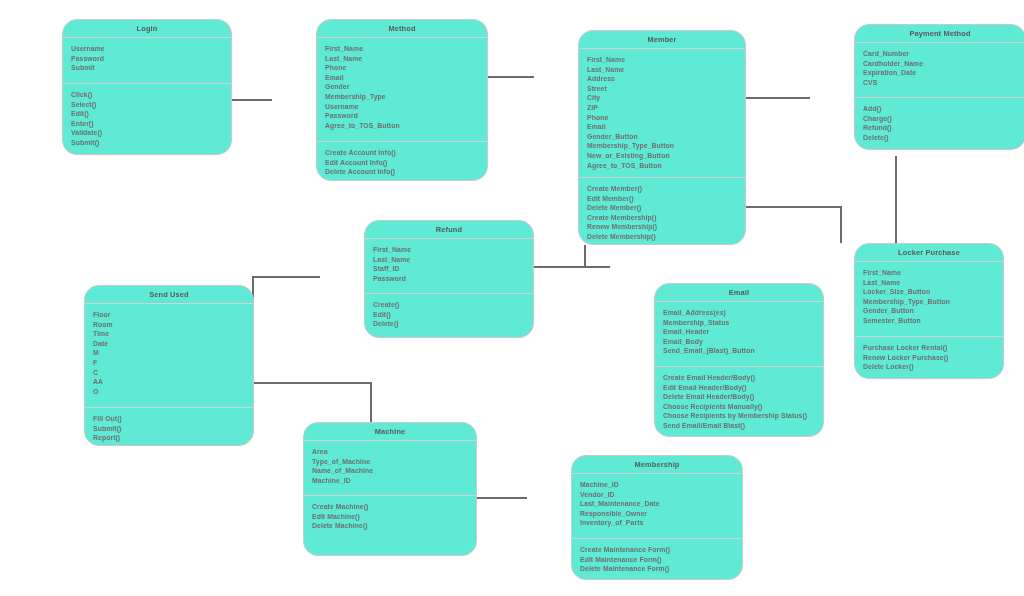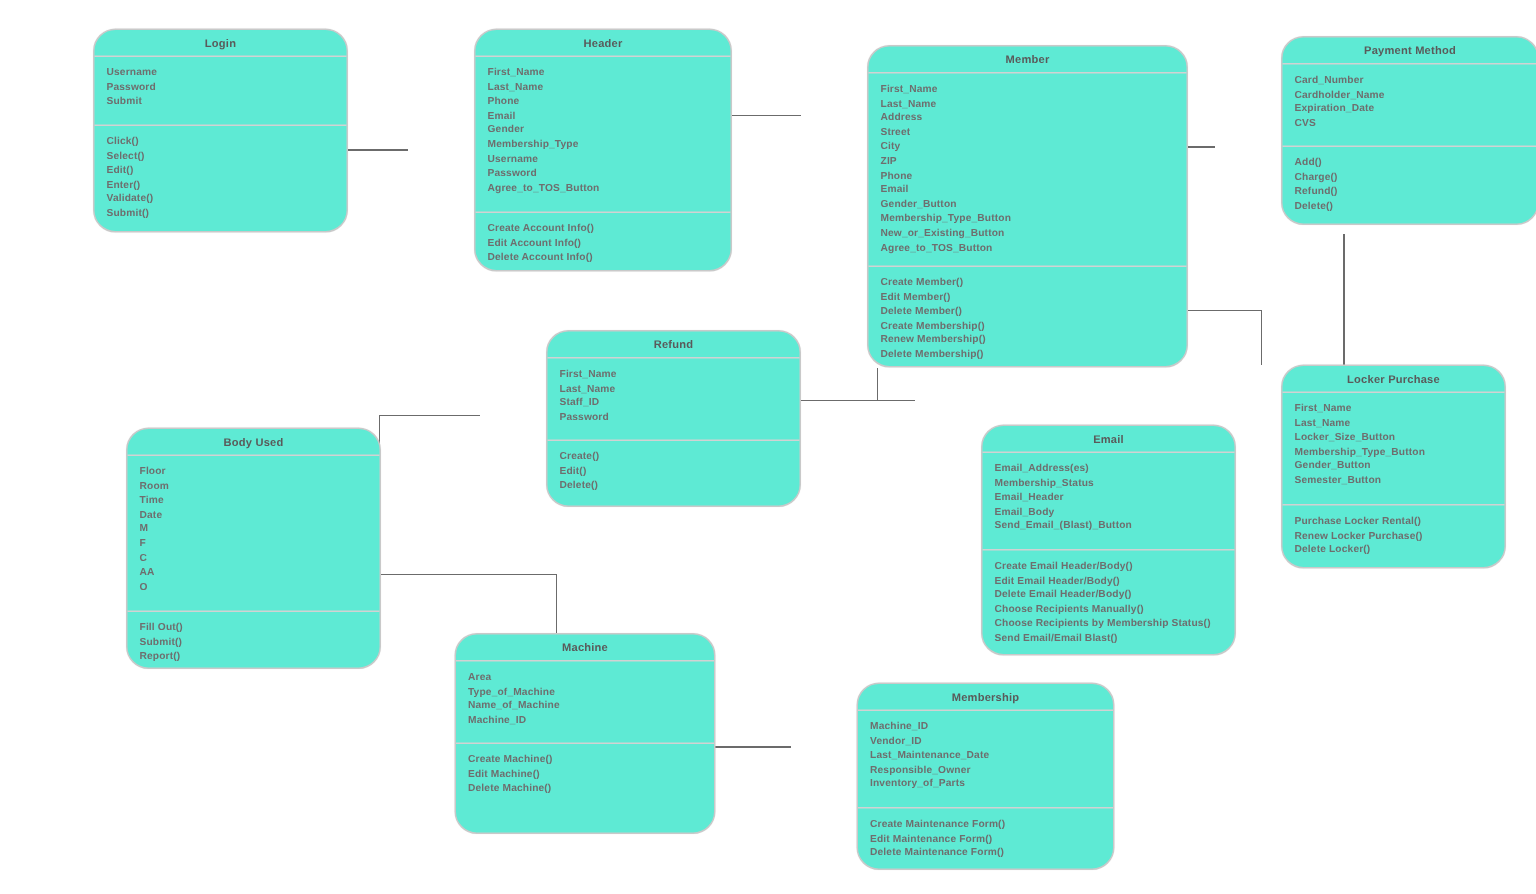--- a/index.html
+++ b/index.html
@@ -94,39 +94,39 @@
         <div class="uml-compartment uml-methods">
           <div class="uml-row">Click()</div>
           <div class="uml-row">Select()</div>
           <div class="uml-row">Edit()</div>
           <div class="uml-row">Enter()</div>
           <div class="uml-row">Validate()</div>
           <div class="uml-row">Submit()</div>
         </div>
       </div>
       <div class="uml-class" style="left: 272px; top: 19px; width: 172px; height: 162px;">
-        <div class="uml-title">Header</div>
+        <div class="uml-title">Method</div>
         <div class="uml-compartment uml-attrs" style="height: 104px;">
           <div class="uml-row">First_Name</div>
           <div class="uml-row">Last_Name</div>
           <div class="uml-row">Phone</div>
           <div class="uml-row">Email</div>
           <div class="uml-row">Gender</div>
           <div class="uml-row">Membership_Type</div>
           <div class="uml-row">Username</div>
           <div class="uml-row">Password</div>
           <div class="uml-row">Agree_to_TOS_Button</div>
         </div>
         <div class="uml-compartment uml-methods">
           <div class="uml-row">Create Account Info()</div>
           <div class="uml-row">Edit Account Info()</div>
           <div class="uml-row">Delete Account Info()</div>
         </div>
       </div>
-      <div class="uml-class" style="left: 534px; top: 30px; width: 214px; height: 215px;">
+      <div class="uml-class" style="left: 534px; top: 30px; width: 168px; height: 215px;">
         <div class="uml-title">Member</div>
         <div class="uml-compartment uml-attrs" style="height: 129px;">
           <div class="uml-row">First_Name</div>
           <div class="uml-row">Last_Name</div>
           <div class="uml-row">Address</div>
           <div class="uml-row">Street</div>
           <div class="uml-row">City</div>
           <div class="uml-row">ZIP</div>
           <div class="uml-row">Phone</div>
           <div class="uml-row">Email</div>
@@ -183,21 +183,21 @@
           <div class="uml-row">Staff_ID</div>
           <div class="uml-row">Password</div>
         </div>
         <div class="uml-compartment uml-methods">
           <div class="uml-row">Create()</div>
           <div class="uml-row">Edit()</div>
           <div class="uml-row">Delete()</div>
         </div>
       </div>
       <div class="uml-class" style="left: 40px; top: 285px; width: 170px; height: 161px;">
-        <div class="uml-title">Body Used</div>
+        <div class="uml-title">Send Used</div>
         <div class="uml-compartment uml-attrs" style="height: 104px;">
           <div class="uml-row">Floor</div>
           <div class="uml-row">Room</div>
           <div class="uml-row">Time</div>
           <div class="uml-row">Date</div>
           <div class="uml-row">M</div>
           <div class="uml-row">F</div>
           <div class="uml-row">C</div>
           <div class="uml-row">AA</div>
           <div class="uml-row">O</div>

